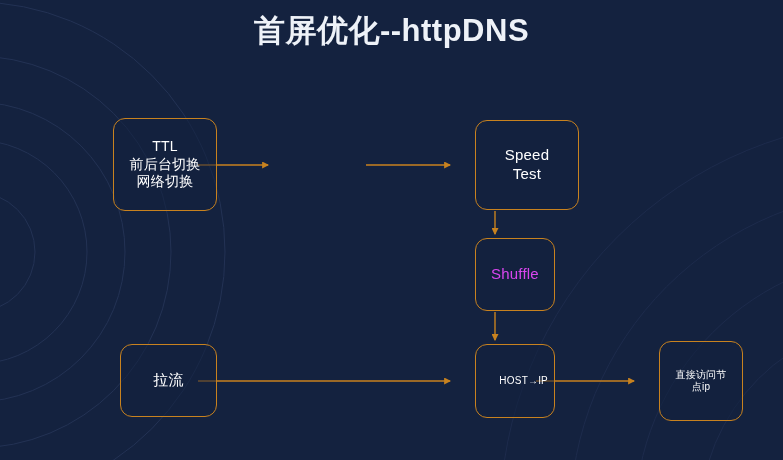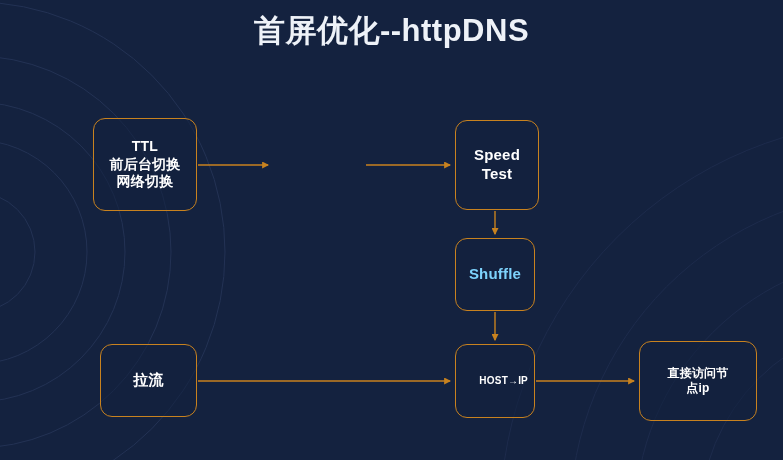--- a/index.html
+++ b/index.html
@@ -44,33 +44,34 @@
     position: absolute;
     box-sizing: border-box;
     border: 1.6px solid #c8821f;
     border-radius: 12px;
     background: rgba(19, 33, 62, 0.55);
     display: flex;
     align-items: center;
     justify-content: center;
     text-align: center;
     color: #ffffff;
-    font-weight: bold;
+    font-weight: normal;
     line-height: 1.25;
     letter-spacing: 0.2px;
+    margin-left: 20px;
   }
   .node .lines { padding: 0 6px; }
 
   #node-ttl      { left: 93px;  top: 118px; width: 104px; height: 93px;  font-size: 14px; }
   #node-dns      { left: 273px; top: 128px; width: 92px;  height: 74px;  font-size: 17px; }
-  #node-speed    { left: 455px; top: 120px; width: 84px;  height: 90px;  font-size: 15px; }
-  #node-shuffle  { left: 455px; top: 238px; width: 80px;  height: 73px;  font-size: 15px; color: #7dd3fc; }
+  #node-speed    { left: 455px; top: 120px; width: 104px;  height: 90px;  font-size: 15px; }
+  #node-shuffle  { left: 455px; top: 238px; width: 80px;  height: 73px;  font-size: 15px; color: #d946ef; }
   #node-pull     { left: 100px; top: 344px; width: 97px;  height: 73px;  font-size: 15px; }
   #node-hostip   { left: 455px; top: 344px; width: 80px;  height: 74px;  font-size: 10px; justify-content: flex-end; }
-  #node-direct   { left: 639px; top: 341px; width: 118px;  height: 80px;  font-size: 12px; }
+  #node-direct   { left: 639px; top: 341px; width: 84px;  height: 80px;  font-size: 10px; }
 
   
   #connectors {
     position: absolute;
     inset: 0;
     width: 783px;
     height: 460px;
     pointer-events: none;
   }
 </style>

